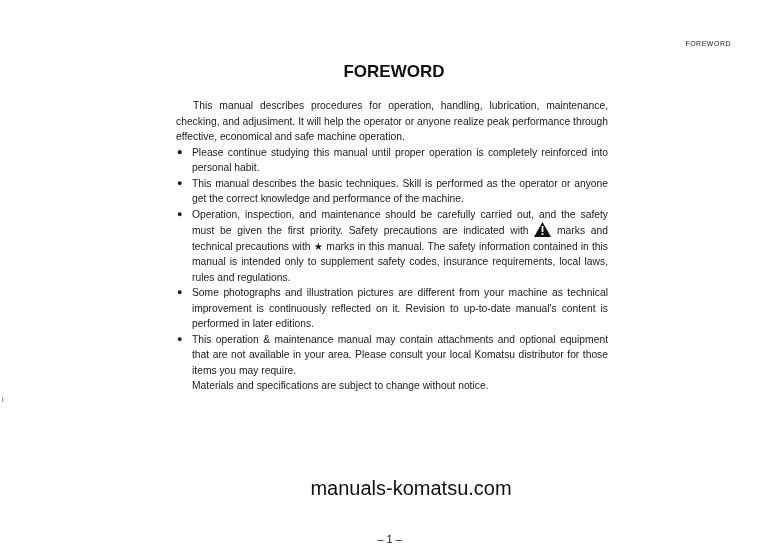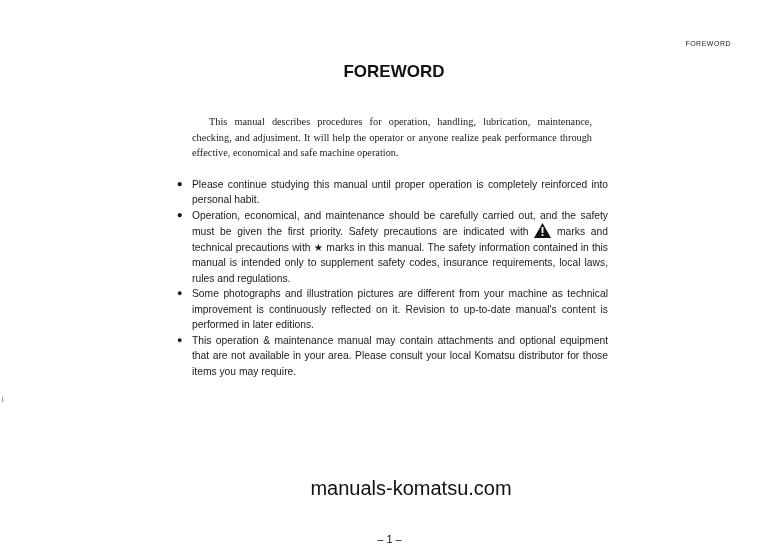--- a/index.html
+++ b/index.html
@@ -1,48 +1,49 @@
 <!DOCTYPE html>
 <html><head>
 <meta charset="utf-8">
 <style>
   html, body { margin:0; padding:0; background:#ffffff; }
   body { width:779px; height:559px; position:relative; overflow:hidden; font-family:"Liberation Sans", sans-serif; color:#111; }
   .hdr { position:absolute; right:48px; top:40px; font-size:7px; letter-spacing:0.5px; color:#222; }
   .title { position:absolute; left:0; width:788px; top:62px; text-align:center; font-size:17px; font-weight:bold; color:#111; }
   .body { position:absolute; left:176px; top:98px; width:432px; font-size:10.3px; line-height:15.5px; color:#1a1a1a; text-align:justify; }
-  .body p { margin:16px; text-indent:17px;font-family:Liberation Serif, serif; }
+  .body p { margin:0; text-indent:17px; }
   .body ul { list-style:none; margin:0; padding:0; }
   .body li { position:relative; padding-left:16px; }
   .body li .dot { position:absolute; left:1px; top:0; font-size:9px; }
   .warn { display:inline-block; width:17px; height:15px; vertical-align:-3px; }
   .tail { padding-left:16px; }
   .watermark { position:absolute; left:0; width:822px; top:477px; text-align:center; font-size:20px; color:#111; }
   .pagenum { position:absolute; left:0; width:779px; top:533px; text-align:center; font-size:11px; color:#111; }
   .speck { position:absolute; left:2px; top:396px; font-size:7px; color:#333; }
 </style>
 </head>
 <body>
 
 <div class="hdr">FOREWORD</div>
 <div class="title">FOREWORD</div>
 
 <div class="body">
   <p>This manual describes procedures for operation, handling, lubrication, maintenance, checking, and adjusiment. It will help the operator or anyone realize peak performance through effective, economical and safe machine operation.</p>
   <ul>
     <li><span class="dot">●</span></li>
     <li><span class="dot">●</span><span>Please continue studying this manual until proper operation is completely reinforced into personal habit.</span></li>
-    <li><span class="dot">●</span></li>
-    <li><span class="dot">●</span><span>Operation, economical, and maintenance should be carefully carried out, and the safety must be given the first priority. Safety precautions are indicated with</span>
+    <li><span class="dot">●</span><span>This manual describes the basic techniques. Skill is performed as the operator or anyone get the correct knowledge and performance of the machine.</span></li>
+    <li><span class="dot">●</span><span>Operation, inspection, and maintenance should be carefully carried out, and the safety must be given the first priority. Safety precautions are indicated with</span>
       <svg class="warn" viewBox="0 0 17 15">
           <polygon points="8.5,0 17,15 0,15" fill="#111"></polygon>
           <rect x="7.6" y="4" width="1.8" height="6" fill="#fff"></rect>
           <rect x="7.6" y="11.2" width="1.8" height="1.8" fill="#fff"></rect>
         </svg>
       <span>marks and technical precautions with ★ marks in this manual. The safety information contained in this manual is intended only to supplement safety codes, insurance requirements, local laws, rules and regulations.</span></li>
     <li><span class="dot">●</span><span>Some photographs and illustration pictures are different from your machine as technical improvement is continuously reflected on it. Revision to up-to-date manual's content is performed in later editions.</span></li>
     <li><span class="dot">●</span><span>This operation &amp; maintenance manual may contain attachments and optional equipment that are not available in your area. Please consult your local Komatsu distributor for those items you may require.</span></li>
   </ul>
+  <div class="tail">Materials and specifications are subject to change without notice.</div>
 </div>
 
 <div class="watermark">manuals-komatsu.com</div>
 <div class="pagenum">– 1 –</div>
 <div class="speck">ἱ</div>
 
 </body></html>

